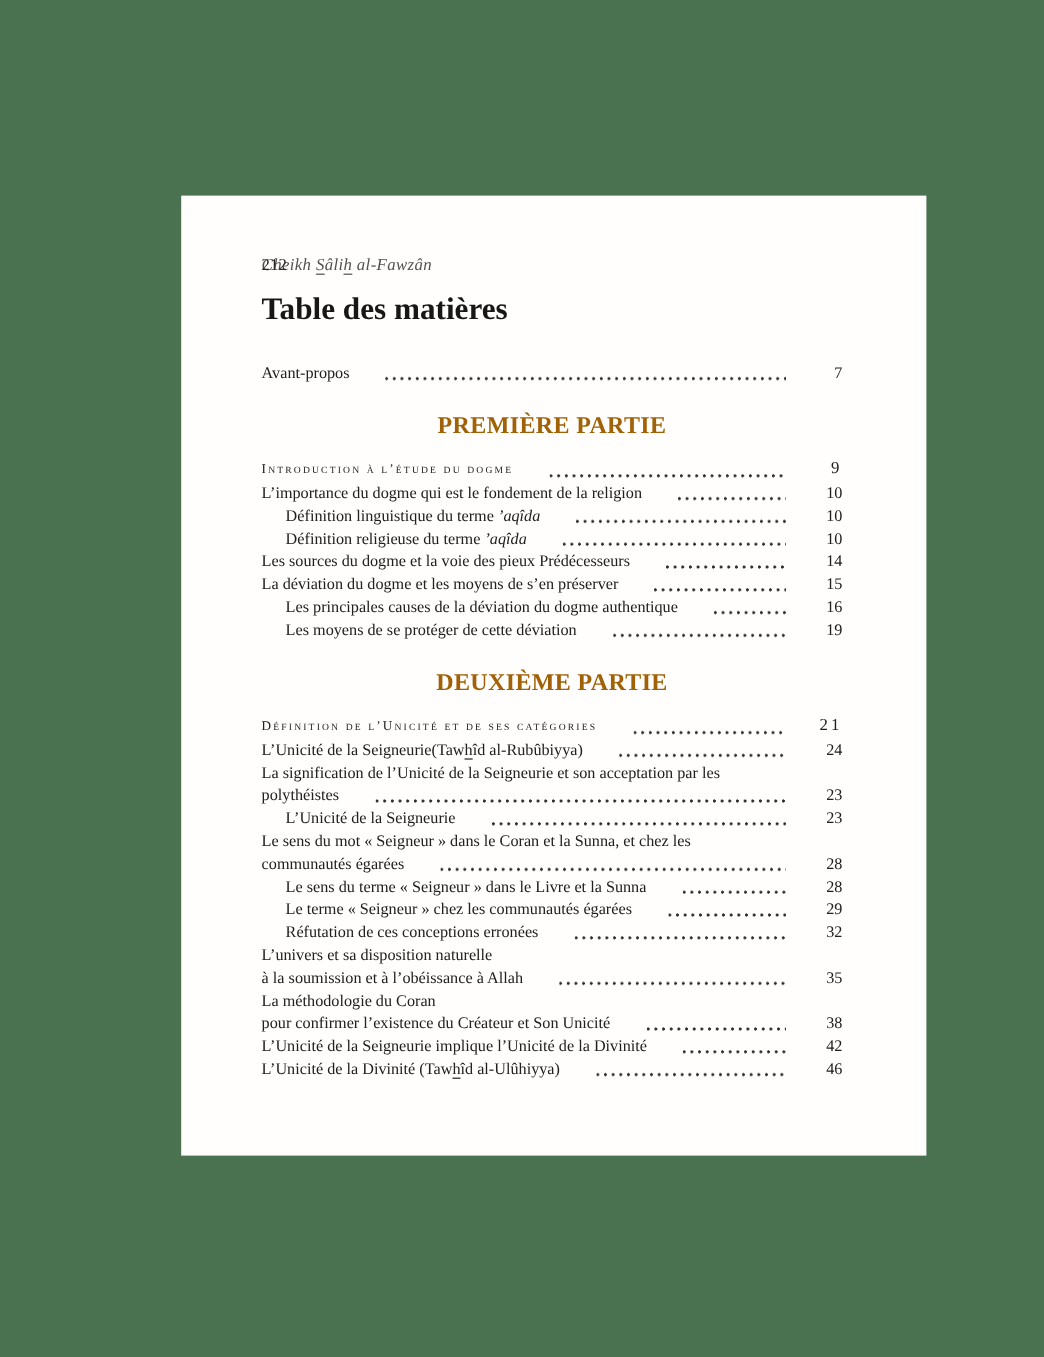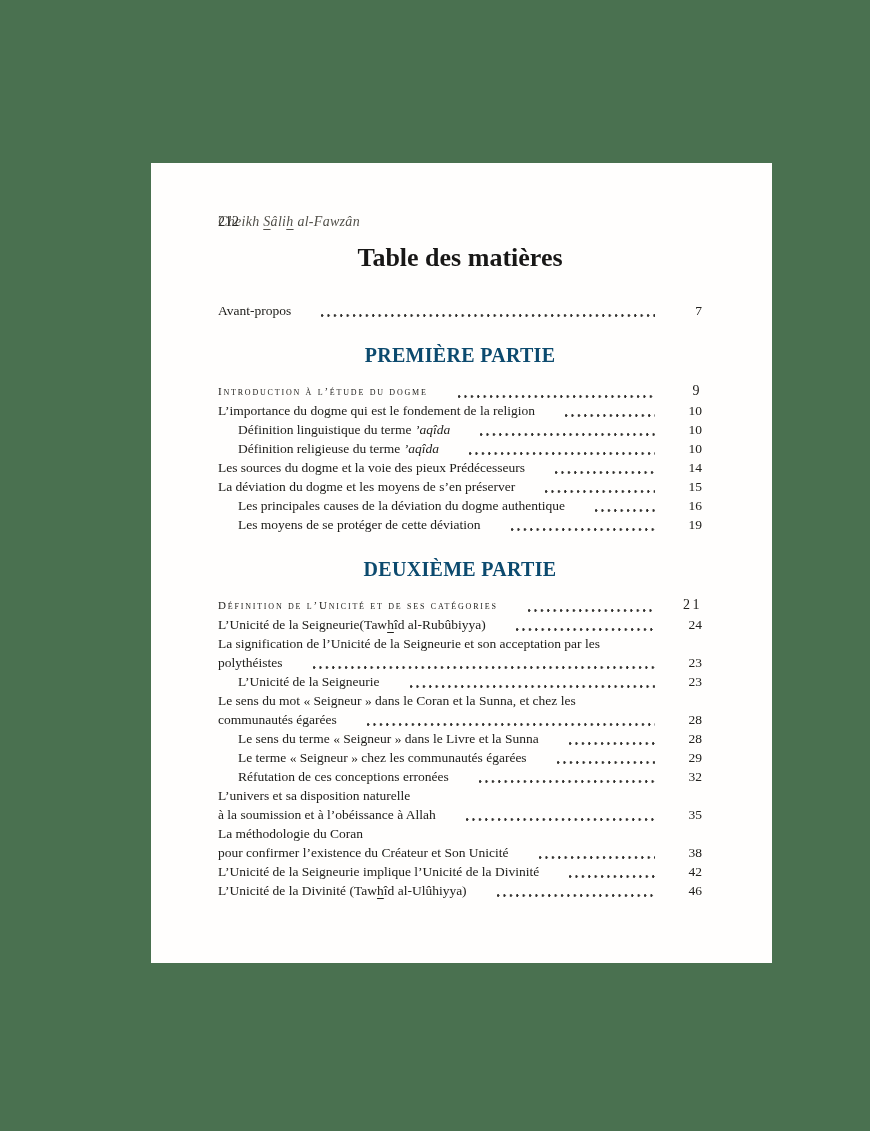--- a/index.html
+++ b/index.html
@@ -42,35 +42,35 @@
     color: #2a2926;
   }
   .running-title {
     display: block;
     font-style: italic;
     letter-spacing: 0.3px;
     color: var(--running);
   }
   .toc-title {
     margin: 12px 0 0 0;
-    text-align: center;
+    text-align: left;
     font-size: 26px;
     line-height: 30px;
     font-weight: bold;
     color: #181716;
   }
   .toc { margin-top: 28px; }
   .part-heading {
     margin: 22px 0 13px 0;
     text-align: center;
     font-size: 20px;
     line-height: 26px;
     font-weight: bold;
     letter-spacing: 0.3px;
-    color: #0c4a6e;
+    color: #a16207;
   }
   .toc-entry { font-size: 13.5px; line-height: 19px; }
   .toc-line { display: flex; align-items: baseline; gap: 28px; }
   .toc-entry.sub .toc-line { padding-left: 20px; }
   .toc-text { min-width: 0; }
   .toc-entry.smallcaps .toc-text {
     font-variant: small-caps;
     font-size: 11px;
     letter-spacing: 1.8px;
   }

